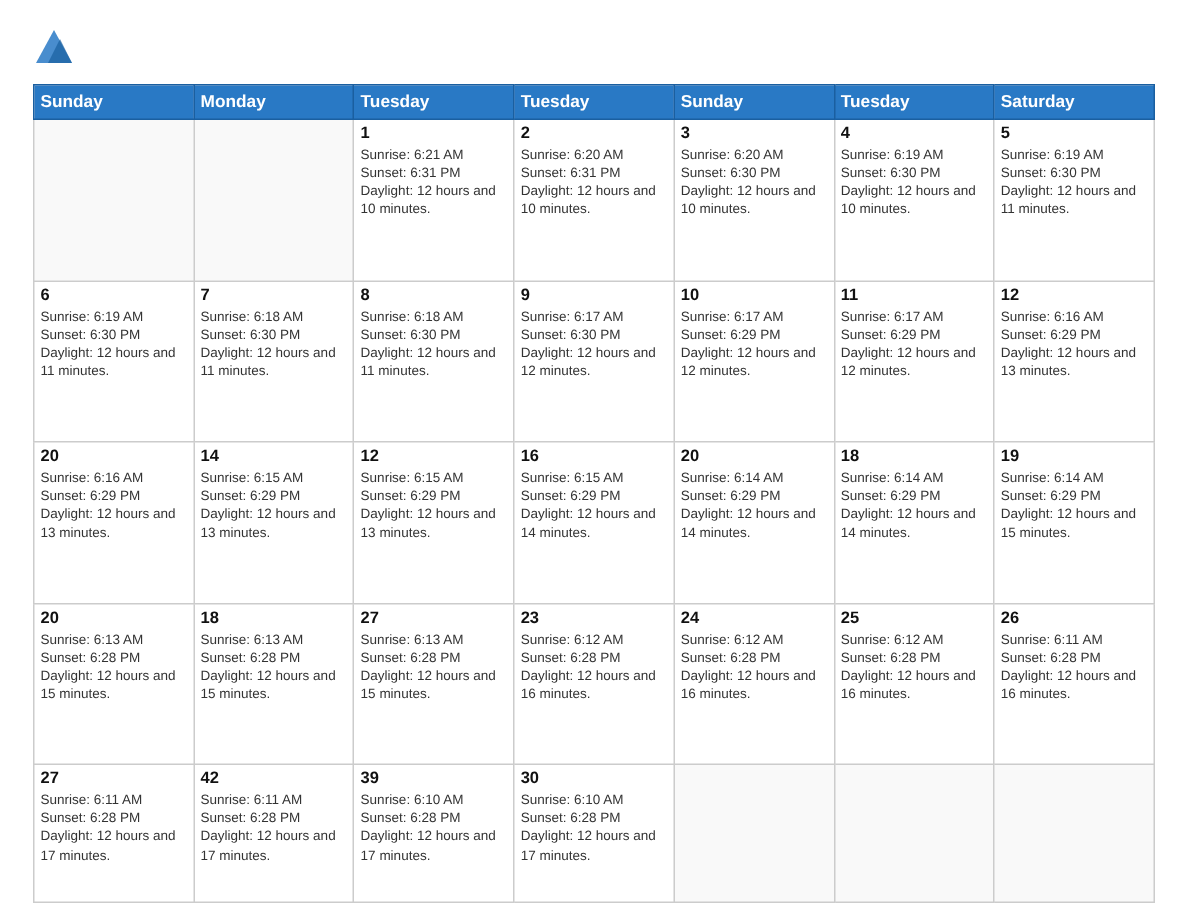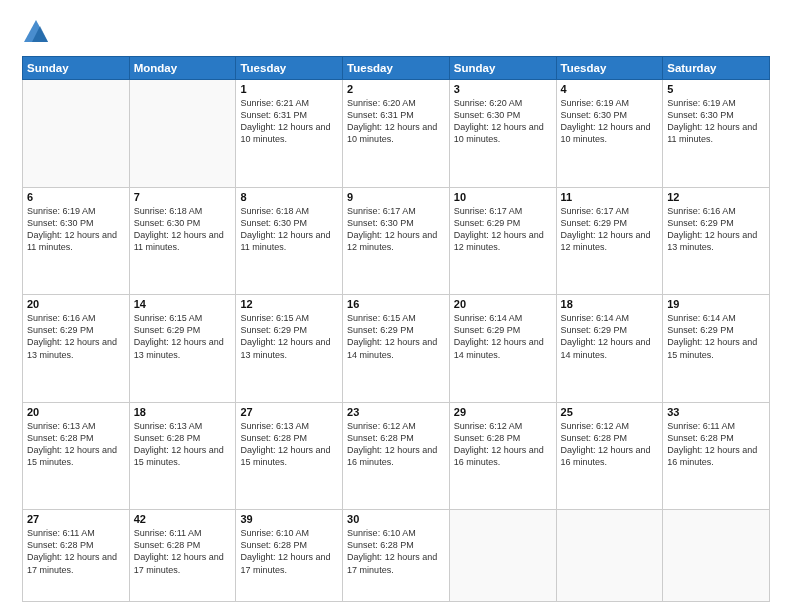--- a/index.html
+++ b/index.html
@@ -277,33 +277,33 @@
 Sunset: 6:28 PM
 Daylight: 12 hours and 15 minutes.</div>
           </td>
           <td>
             <div class="day-num">23</div>
             <div class="day-info" style="white-space: pre-line;">Sunrise: 6:12 AM
 Sunset: 6:28 PM
 Daylight: 12 hours and 16 minutes.</div>
           </td>
           <td>
-            <div class="day-num">29</div>
+            <div class="day-num">24</div>
             <div class="day-info" style="white-space: pre-line;">Sunrise: 6:12 AM
 Sunset: 6:28 PM
 Daylight: 12 hours and 16 minutes.</div>
           </td>
           <td>
             <div class="day-num">25</div>
             <div class="day-info" style="white-space: pre-line;">Sunrise: 6:12 AM
 Sunset: 6:28 PM
 Daylight: 12 hours and 16 minutes.</div>
           </td>
           <td>
-            <div class="day-num">33</div>
+            <div class="day-num">26</div>
             <div class="day-info" style="white-space: pre-line;">Sunrise: 6:11 AM
 Sunset: 6:28 PM
 Daylight: 12 hours and 16 minutes.</div>
           </td>
         </tr>
         <tr>
           <td>
             <div class="day-num">27</div>
             <div class="day-info" style="white-space: pre-line;">Sunrise: 6:11 AM
 Sunset: 6:28 PM

